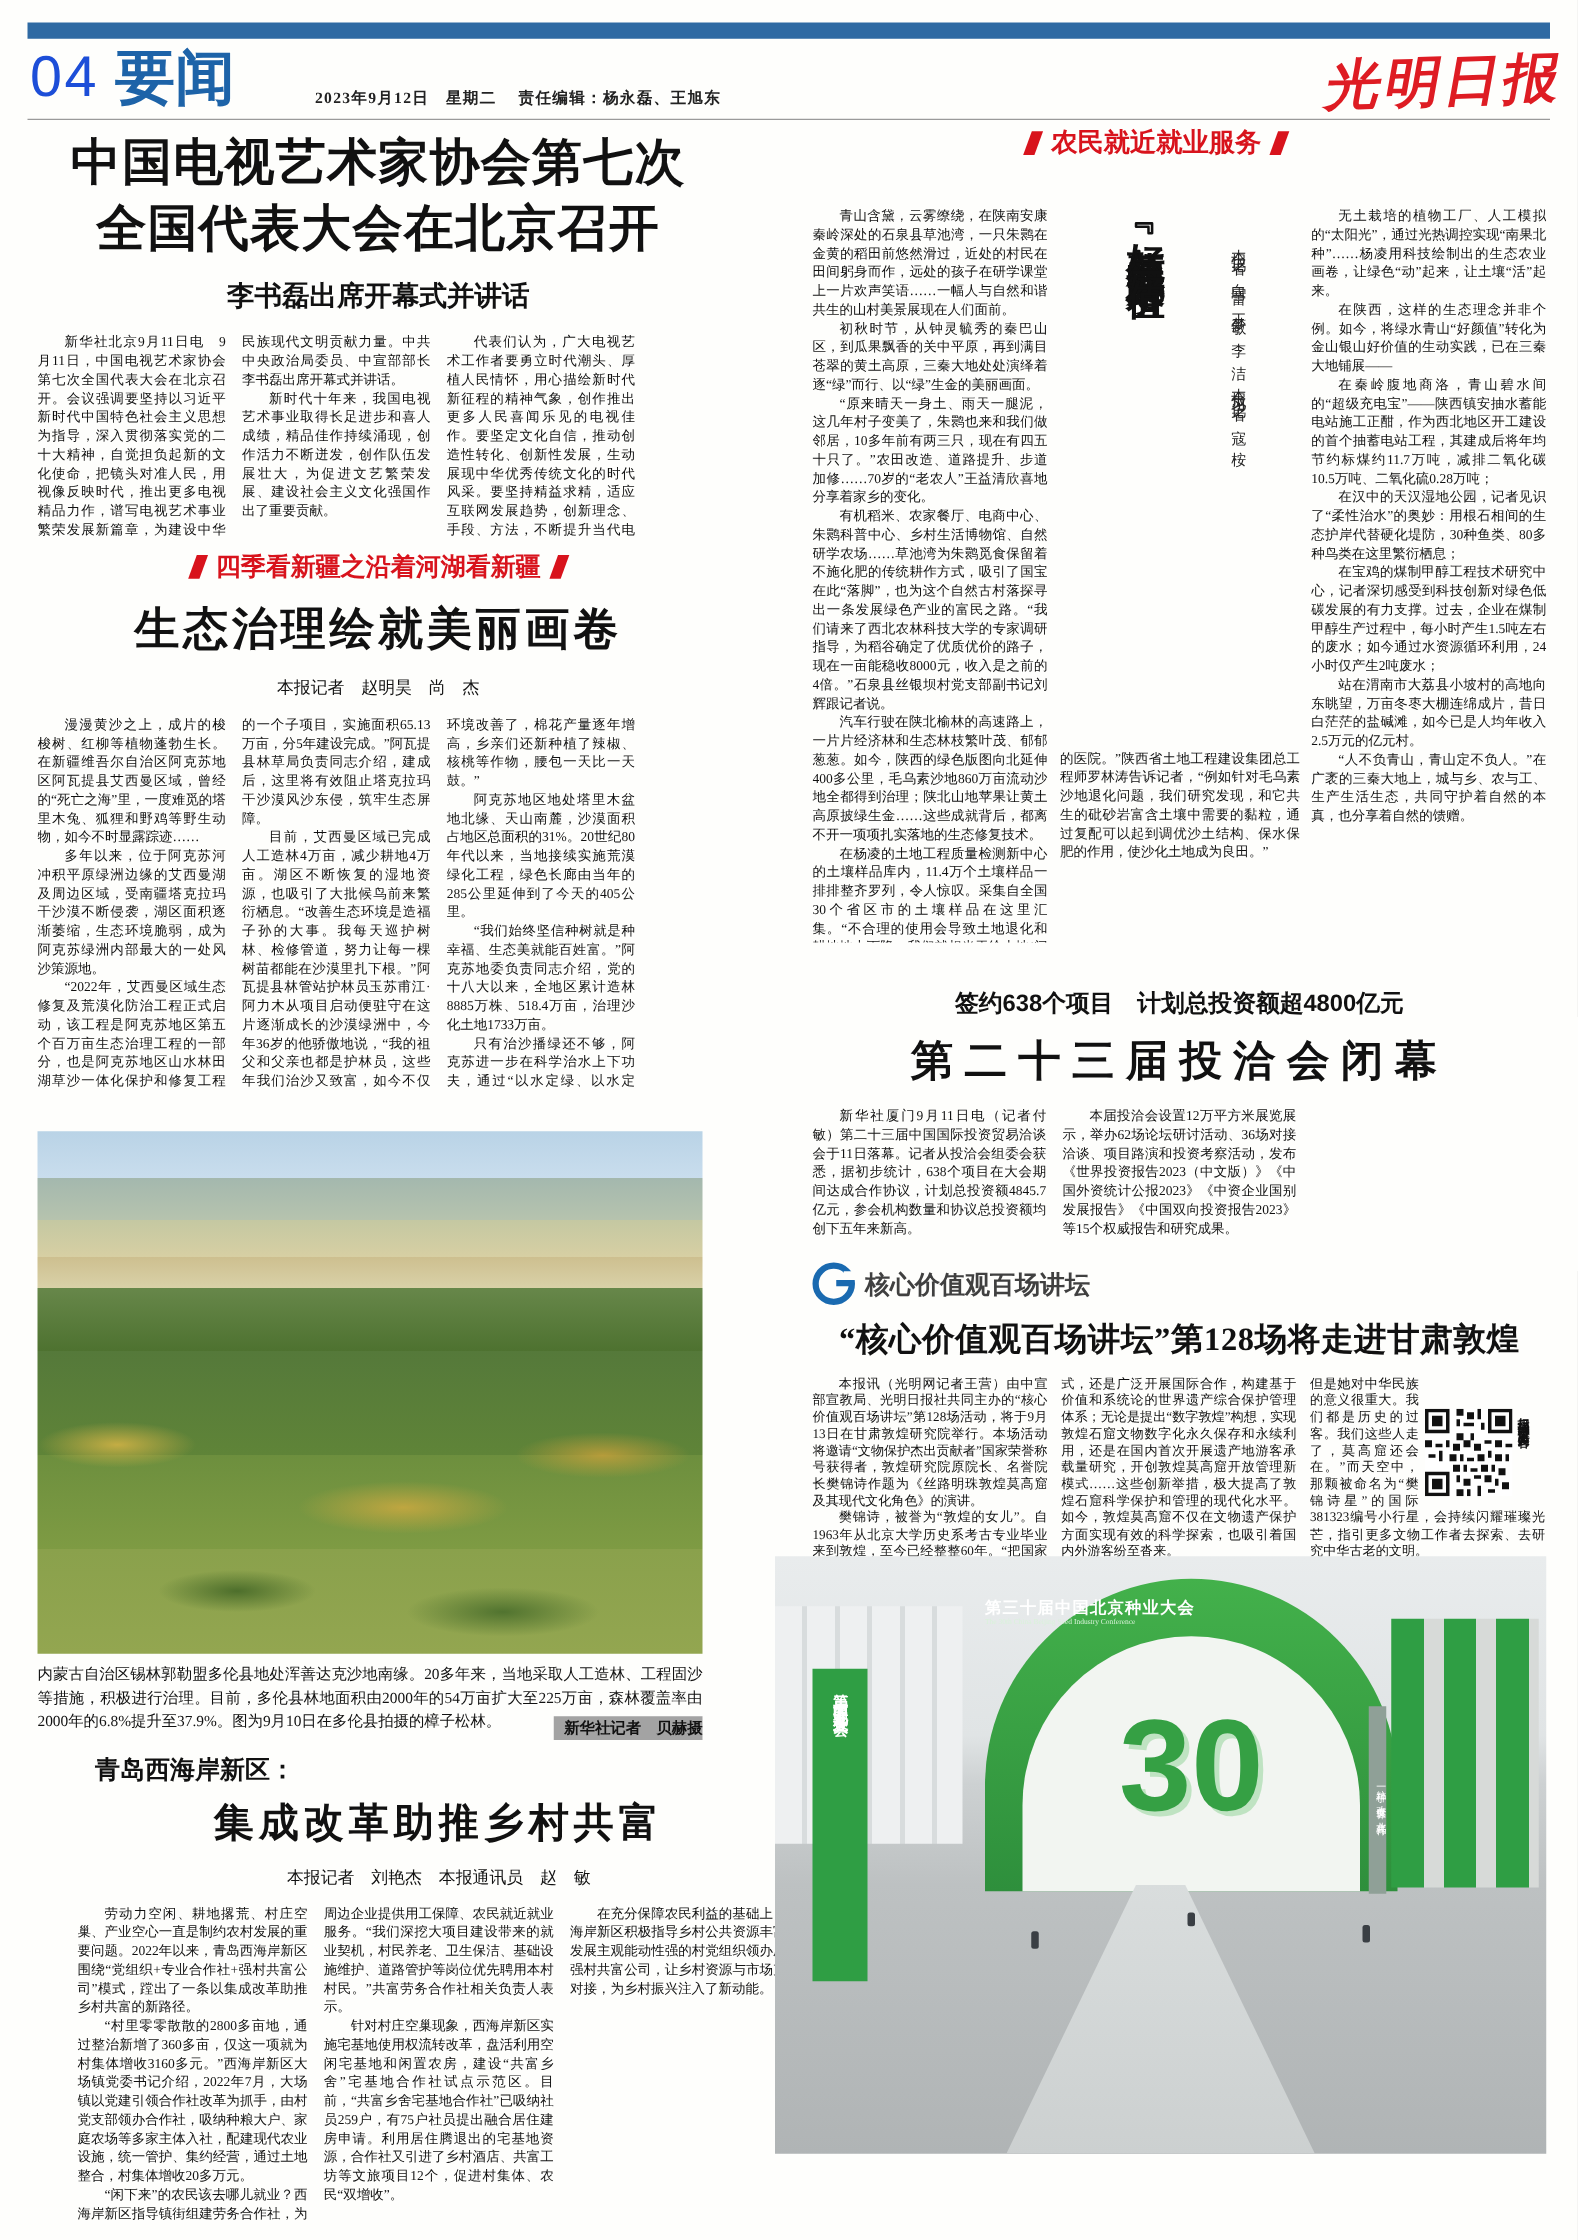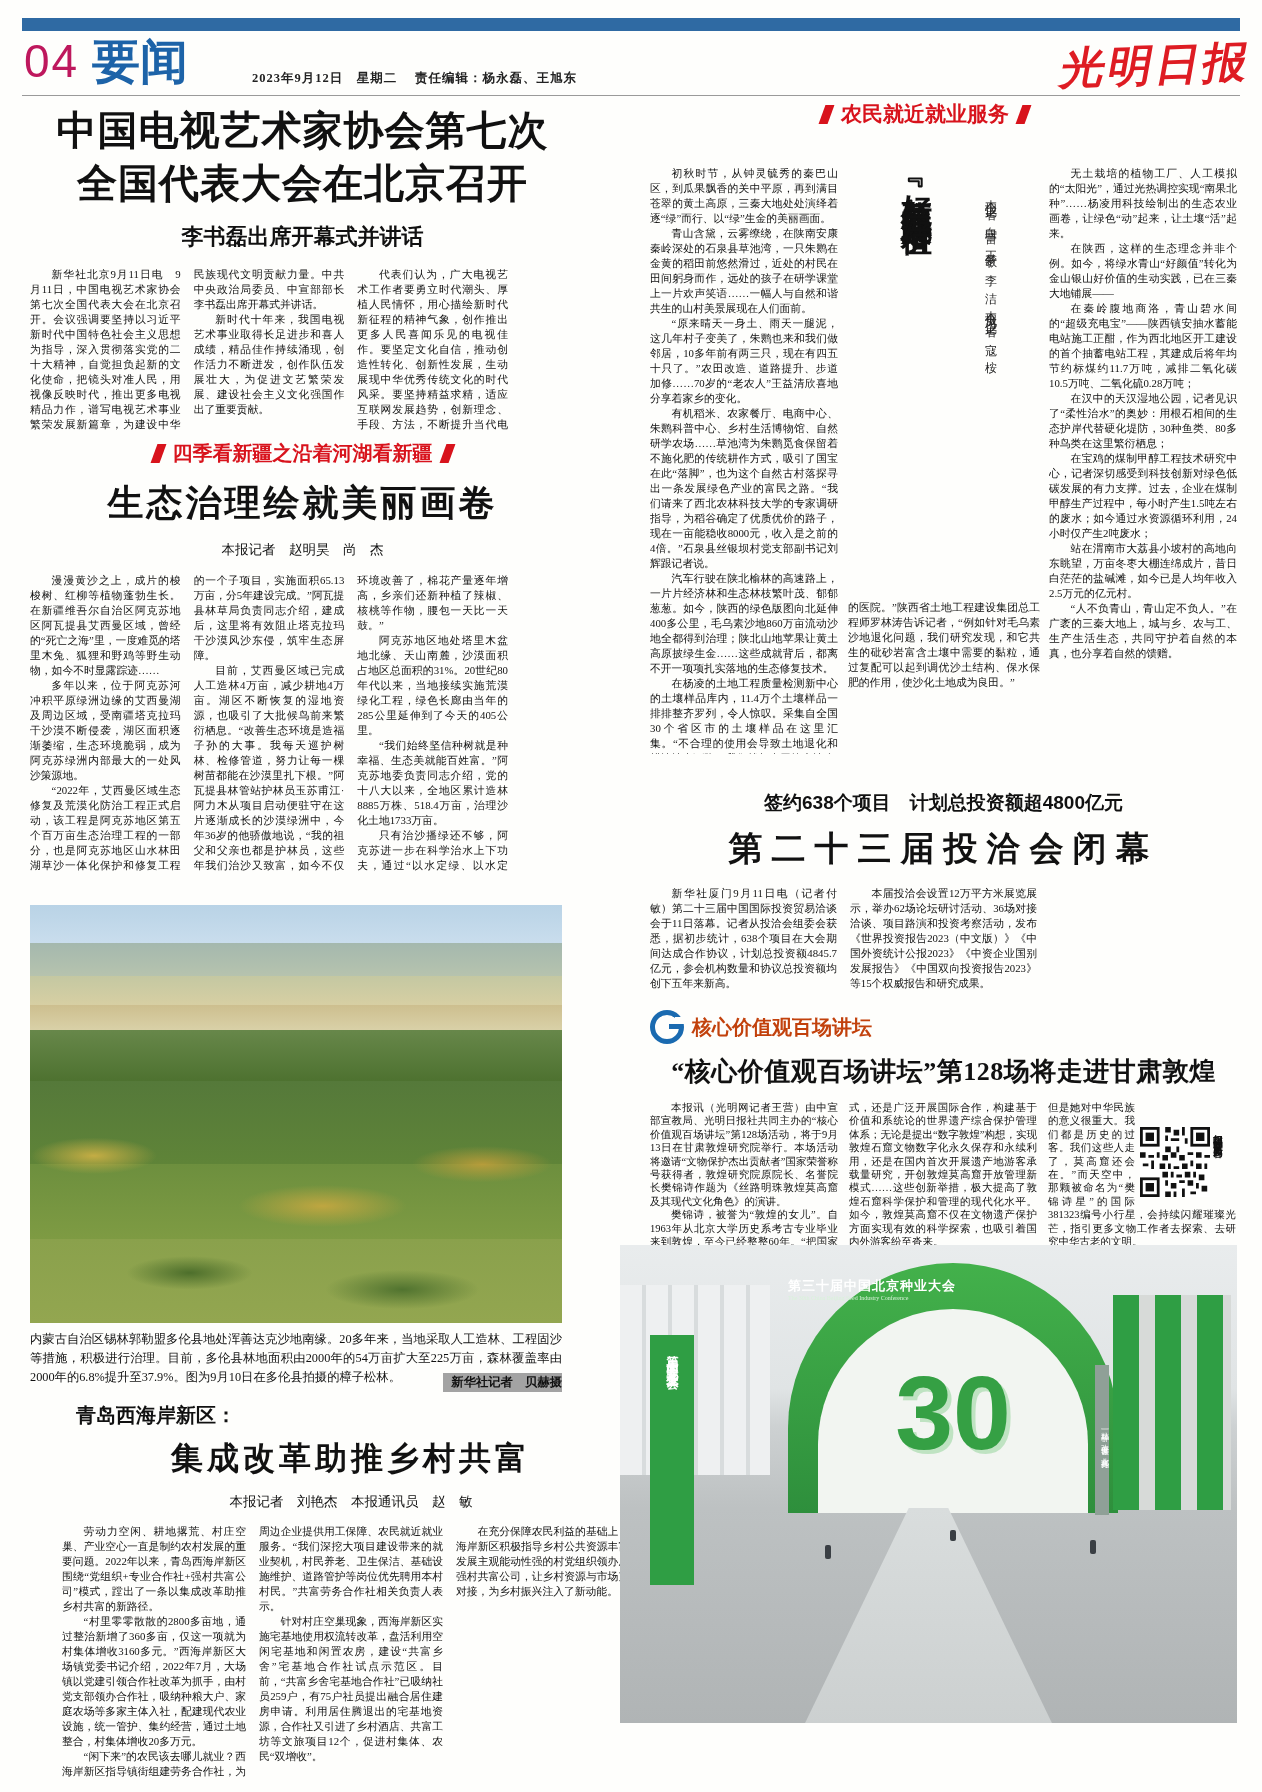--- a/index.html
+++ b/index.html
@@ -2,21 +2,21 @@
 <html><head>
 <meta charset="utf-8">
 <style>
   html,body{margin:0;padding:0;background:#eee;}
   .page{position:relative;width:1262px;height:1792px;background:#fefefc;margin:0 auto;overflow:hidden;
         font-family:"Liberation Serif","DejaVu Serif",serif;color:#111;}
   .abs{position:absolute;}
   
   .topbar{left:22px;top:18px;width:1218px;height:13px;background:#2f6aa3;}
   .pagenum{left:24px;top:34px;font-family:"Liberation Sans","DejaVu Sans",sans-serif;
-           font-size:46px;font-weight:400;color:#be185d;letter-spacing:2px;}
+           font-size:46px;font-weight:400;color:#1d4ed8;letter-spacing:2px;}
   .secname{left:92px;top:30px;font-family:"Liberation Sans","DejaVu Sans",sans-serif;
            font-size:48px;font-weight:900;color:#1d63a8;}
   .dateline{left:252px;top:70px;font-size:12.5px;font-weight:700;color:#222;letter-spacing:1px;}
   .masthead{left:1062px;top:36px;font-size:44px;font-weight:900;color:#de1c23;
             transform:skewX(-12deg) rotate(-2deg);letter-spacing:3px;}
   .hrule{left:22px;top:95px;width:1218px;height:0;border-top:1px solid #9a9a9a;}
   
   .bt p{margin:0;text-indent:2em;text-align:justify;}
   .noindent p:first-child{text-indent:0;}
   .cols3{column-count:3;column-gap:13px;column-fill:auto;overflow:hidden;text-align:justify;}
@@ -73,21 +73,21 @@
   .art-tq .kick{text-align:center;font-family:"Liberation Sans","DejaVu Sans",sans-serif;
                 font-size:19px;font-weight:900;color:#111;}
   .art-tq h1{margin:10px 0 0;text-align:center;font-size:34px;font-weight:900;letter-spacing:9px;}
   .art-tq .body{margin-top:14px;height:124px;}
   
   .art-hx{left:650px;top:1010px;width:587px;}
   .hx-logo{display:flex;align-items:center;gap:8px;}
   .glogo{width:24px;height:24px;border:5px solid #1a6ab0;border-radius:50%;position:relative;}
   .glogo::after{content:"";position:absolute;right:-4px;top:9px;width:14px;height:5px;background:#1a6ab0;}
   .glogo::before{content:"";position:absolute;right:-6px;top:2px;width:10px;height:7px;background:#fefefc;}
-  .hx-label{font-family:Liberation Serif, serif;font-size:20px;font-weight:900;color:#c2410c;}
+  .hx-label{font-family:Liberation Serif, serif;font-size:20px;font-weight:900;color:#404040;}
   .art-hx h1{margin:10px 0 0;text-align:center;font-size:26px;font-weight:900;letter-spacing:0.5px;}
   .hx-cols{display:flex;gap:11px;margin-top:12px;}
   .hx-col{width:188px;height:152px;overflow:hidden;text-align:justify;}
   .qrbox{float:right;width:96px;height:78px;margin:26px 0 0 5px;display:flex;}
   .qr{width:70px;height:70px;}
   .qrcap{writing-mode:vertical-rl;font-size:9.5px;font-weight:700;line-height:12px;margin-left:2px;letter-spacing:1px;}
   
   .photo2{left:620px;top:1245px;width:617px;height:478px;overflow:hidden;
           background:linear-gradient(180deg,#e9eced 0%,#e0e4e5 30%,#cdd1d2 38%,#bdc1c2 55%,#b0b4b5 100%);}
   .p2-hall{position:absolute;left:0;top:40px;width:150px;height:190px;
@@ -165,22 +165,22 @@
         <p>劳动力空闲、耕地撂荒、村庄空巢、产业空心一直是制约农村发展的重要问题。2022年以来，青岛西海岸新区围绕“党组织+专业合作社+强村共富公司”模式，蹚出了一条以集成改革助推乡村共富的新路径。</p>
         <p>“村里零零散散的2800多亩地，通过整治新增了360多亩，仅这一项就为村集体增收3160多元。”西海岸新区大场镇党委书记介绍，2022年7月，大场镇以党建引领合作社改革为抓手，由村党支部领办合作社，吸纳种粮大户、家庭农场等多家主体入社，配建现代农业设施，统一管护、集约经营，通过土地整合，村集体增收20多万元。</p>
         <p>“闲下来”的农民该去哪儿就业？西海岸新区指导镇街组建劳务合作社，为周边企业提供用工保障、农民就近就业服务。“我们深挖大项目建设带来的就业契机，村民养老、卫生保洁、基础设施维护、道路管护等岗位优先聘用本村村民。”共富劳务合作社相关负责人表示。</p>
         <p>针对村庄空巢现象，西海岸新区实施宅基地使用权流转改革，盘活利用空闲宅基地和闲置农房，建设“共富乡舍”宅基地合作社试点示范区。目前，“共富乡舍宅基地合作社”已吸纳社员259户，有75户社员提出融合居住建房申请。利用居住腾退出的宅基地资源，合作社又引进了乡村酒店、共富工坊等文旅项目12个，促进村集体、农民“双增收”。</p>
         <p>在充分保障农民利益的基础上，西海岸新区积极指导乡村公共资源丰富、发展主观能动性强的村党组织领办成立强村共富公司，让乡村资源与市场充分对接，为乡村振兴注入了新动能。</p>
       </div>
   </section>
 
   <div class="abs banner-hq redk"><span class="rslash"></span><span>农民就近就业服务</span><span class="rslash"></span></div>
   <div class="abs colA f-small bt">
+      <p>青山含黛，云雾缭绕，在陕南安康秦岭深处的石泉县草池湾，一只朱鹮在金黄的稻田前悠然滑过，近处的村民在田间躬身而作，远处的孩子在研学课堂上一片欢声笑语……一幅人与自然和谐共生的山村美景展现在人们面前。</p>
       <p>初秋时节，从钟灵毓秀的秦巴山区，到瓜果飘香的关中平原，再到满目苍翠的黄土高原，三秦大地处处演绎着逐“绿”而行、以“绿”生金的美丽画面。</p>
-      <p>青山含黛，云雾缭绕，在陕南安康秦岭深处的石泉县草池湾，一只朱鹮在金黄的稻田前悠然滑过，近处的村民在田间躬身而作，远处的孩子在研学课堂上一片欢声笑语……一幅人与自然和谐共生的山村美景展现在人们面前。</p>
       <p>“原来晴天一身土、雨天一腿泥，这几年村子变美了，朱鹮也来和我们做邻居，10多年前有两三只，现在有四五十只了。”农田改造、道路提升、步道加修……70岁的“老农人”王益清欣喜地分享着家乡的变化。</p>
       <p>有机稻米、农家餐厅、电商中心、朱鹮科普中心、乡村生活博物馆、自然研学农场……草池湾为朱鹮觅食保留着不施化肥的传统耕作方式，吸引了国宝在此“落脚”，也为这个自然古村落探寻出一条发展绿色产业的富民之路。“我们请来了西北农林科技大学的专家调研指导，为稻谷确定了优质优价的路子，现在一亩能稳收8000元，收入是之前的4倍。”石泉县丝银坝村党支部副书记刘辉跟记者说。</p>
       <p>汽车行驶在陕北榆林的高速路上，一片片经济林和生态林枝繁叶茂、郁郁葱葱。如今，陕西的绿色版图向北延伸400多公里，毛乌素沙地860万亩流动沙地全都得到治理；陕北山地苹果让黄土高原披绿生金……这些成就背后，都离不开一项项扎实落地的生态修复技术。</p>
       <p>在杨凌的土地工程质量检测新中心的土壤样品库内，11.4万个土壤样品一排排整齐罗列，令人惊叹。采集自全国30个省区市的土壤样品在这里汇集。“不合理的使用会导致土地退化和耕地地力下降，我们就相当于给土地‘问诊把脉’</p>
     </div>
   <div class="abs vhead">『好颜值』赋能发展好价值</div>
   <div class="abs vby">本报记者　白雪蕾　王梦敏　李　洁　本报见习记者　寇　桉</div>
   <div class="abs colB f-small bt noindent">
       <p>的医院。”陕西省土地工程建设集团总工程师罗林涛告诉记者，“例如针对毛乌素沙地退化问题，我们研究发现，和它共生的砒砂岩富含土壤中需要的黏粒，通过复配可以起到调优沙土结构、保水保肥的作用，使沙化土地成为良田。”</p>
     </div>

